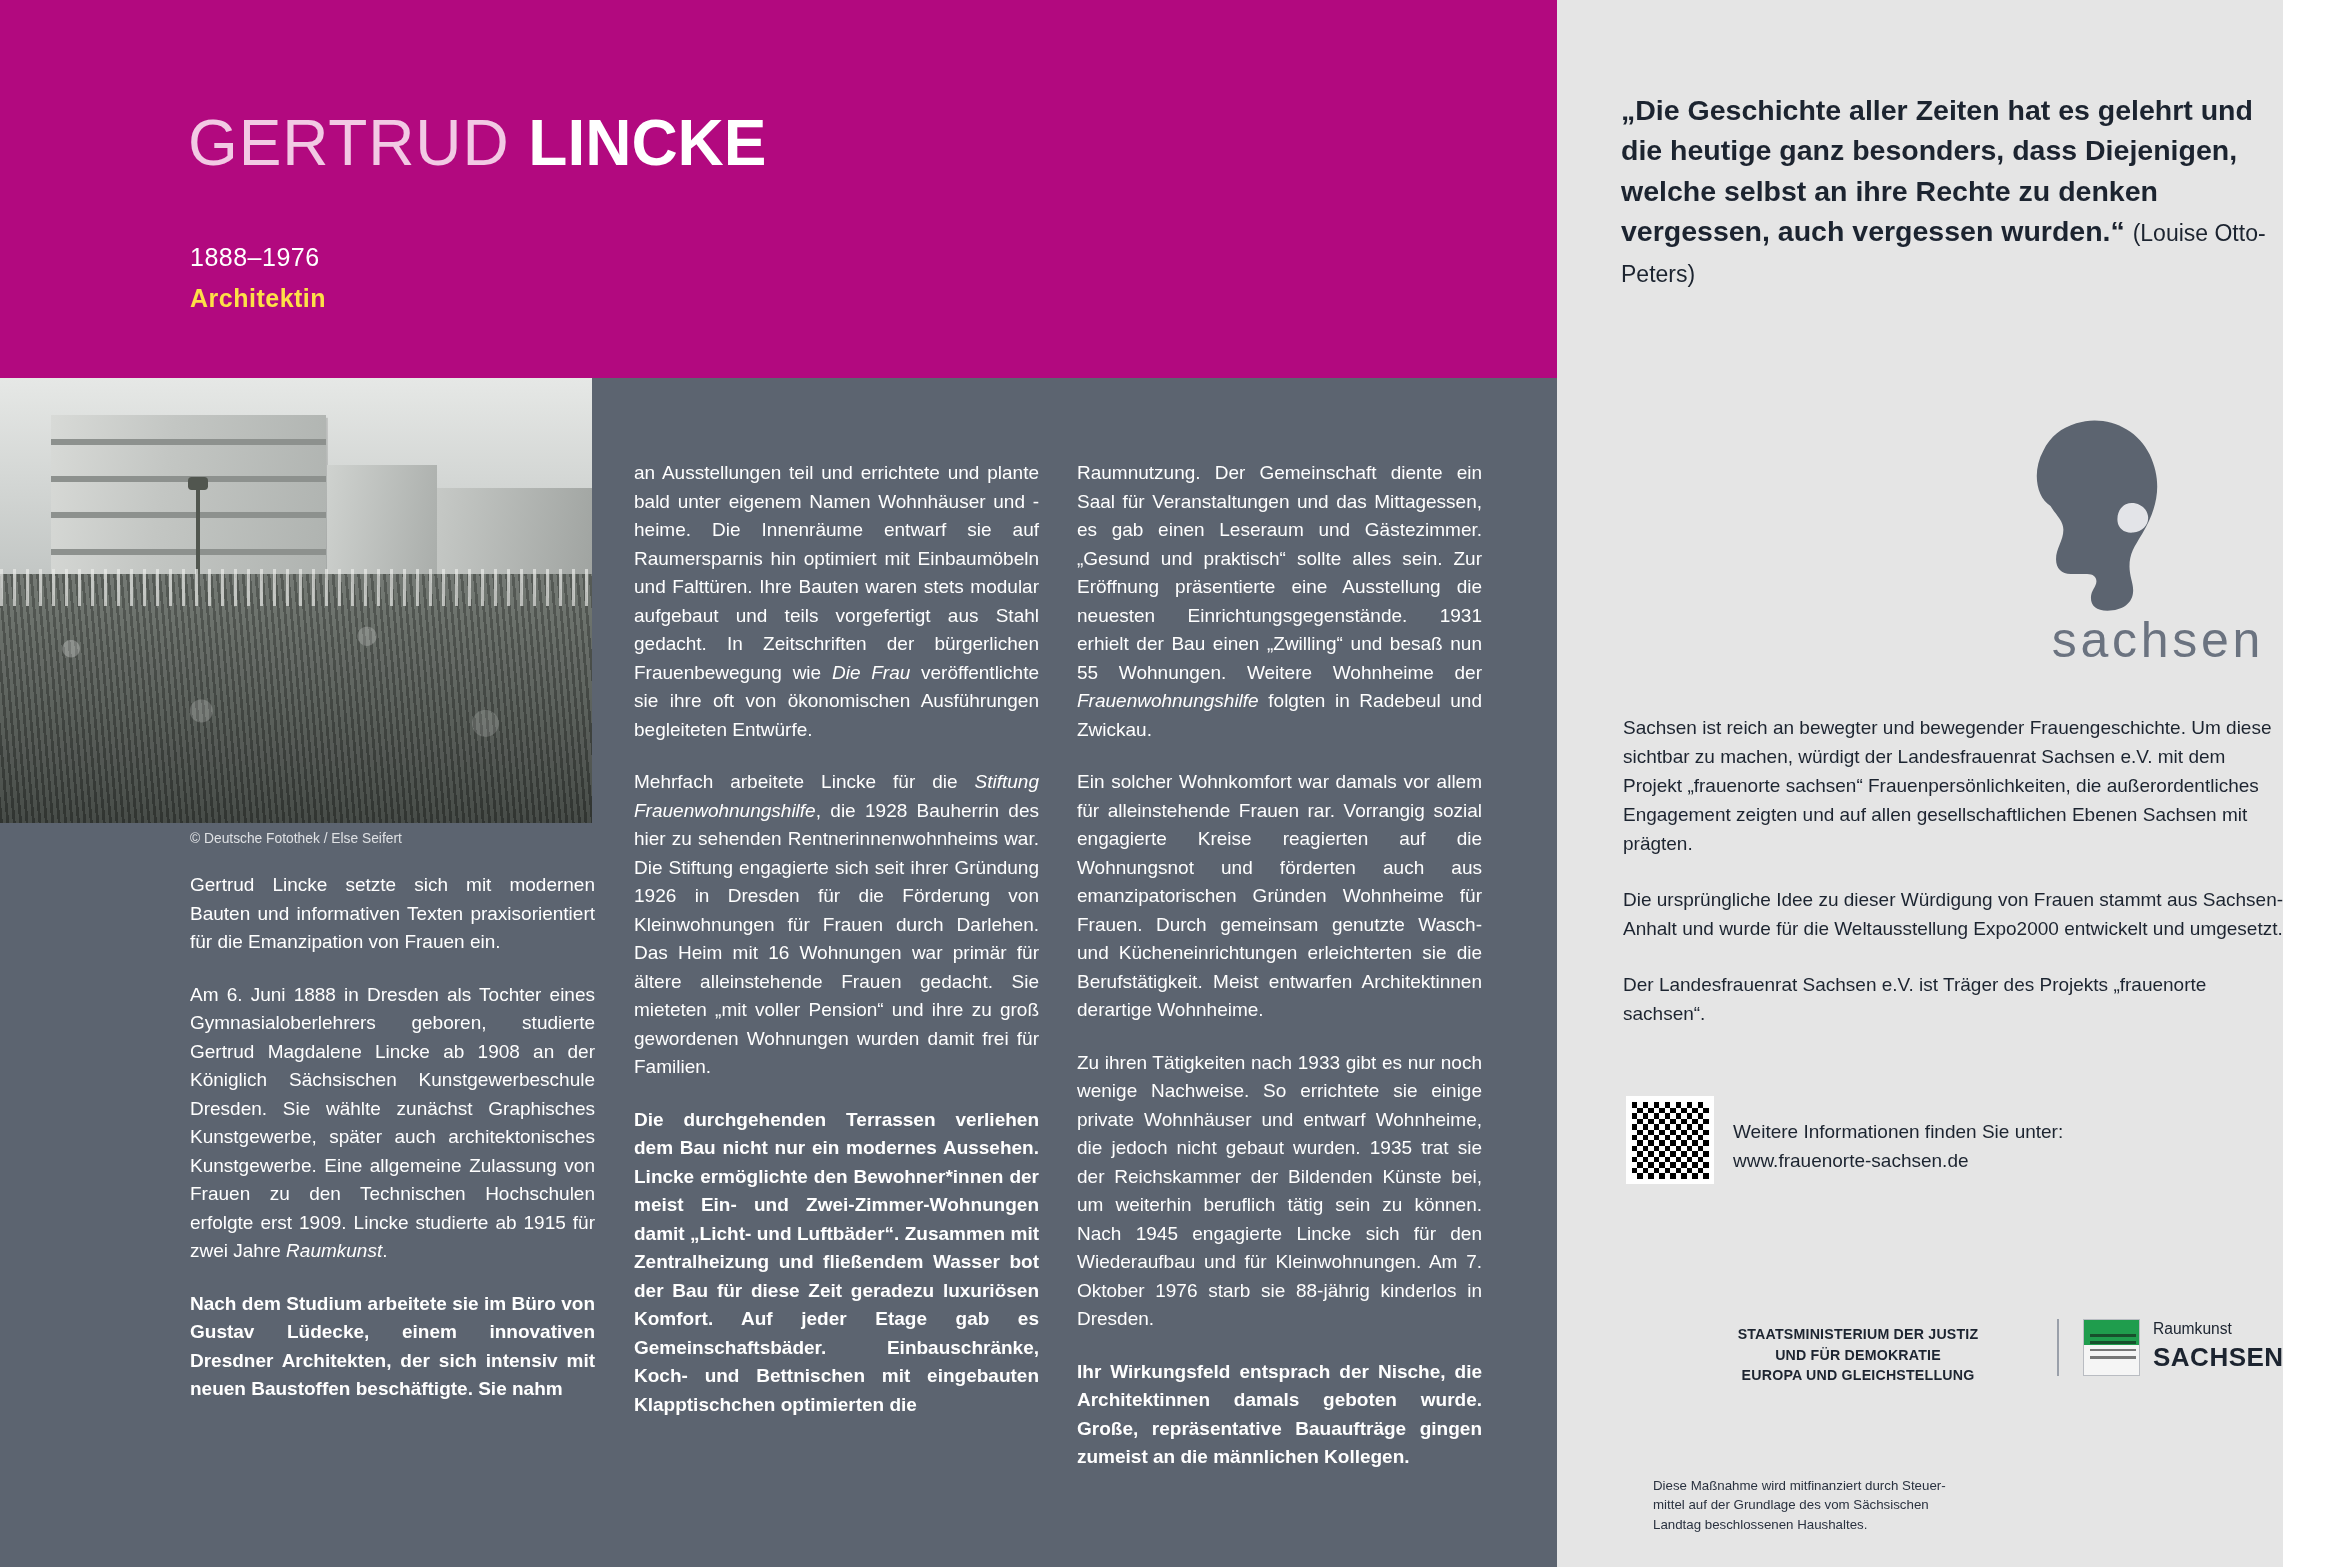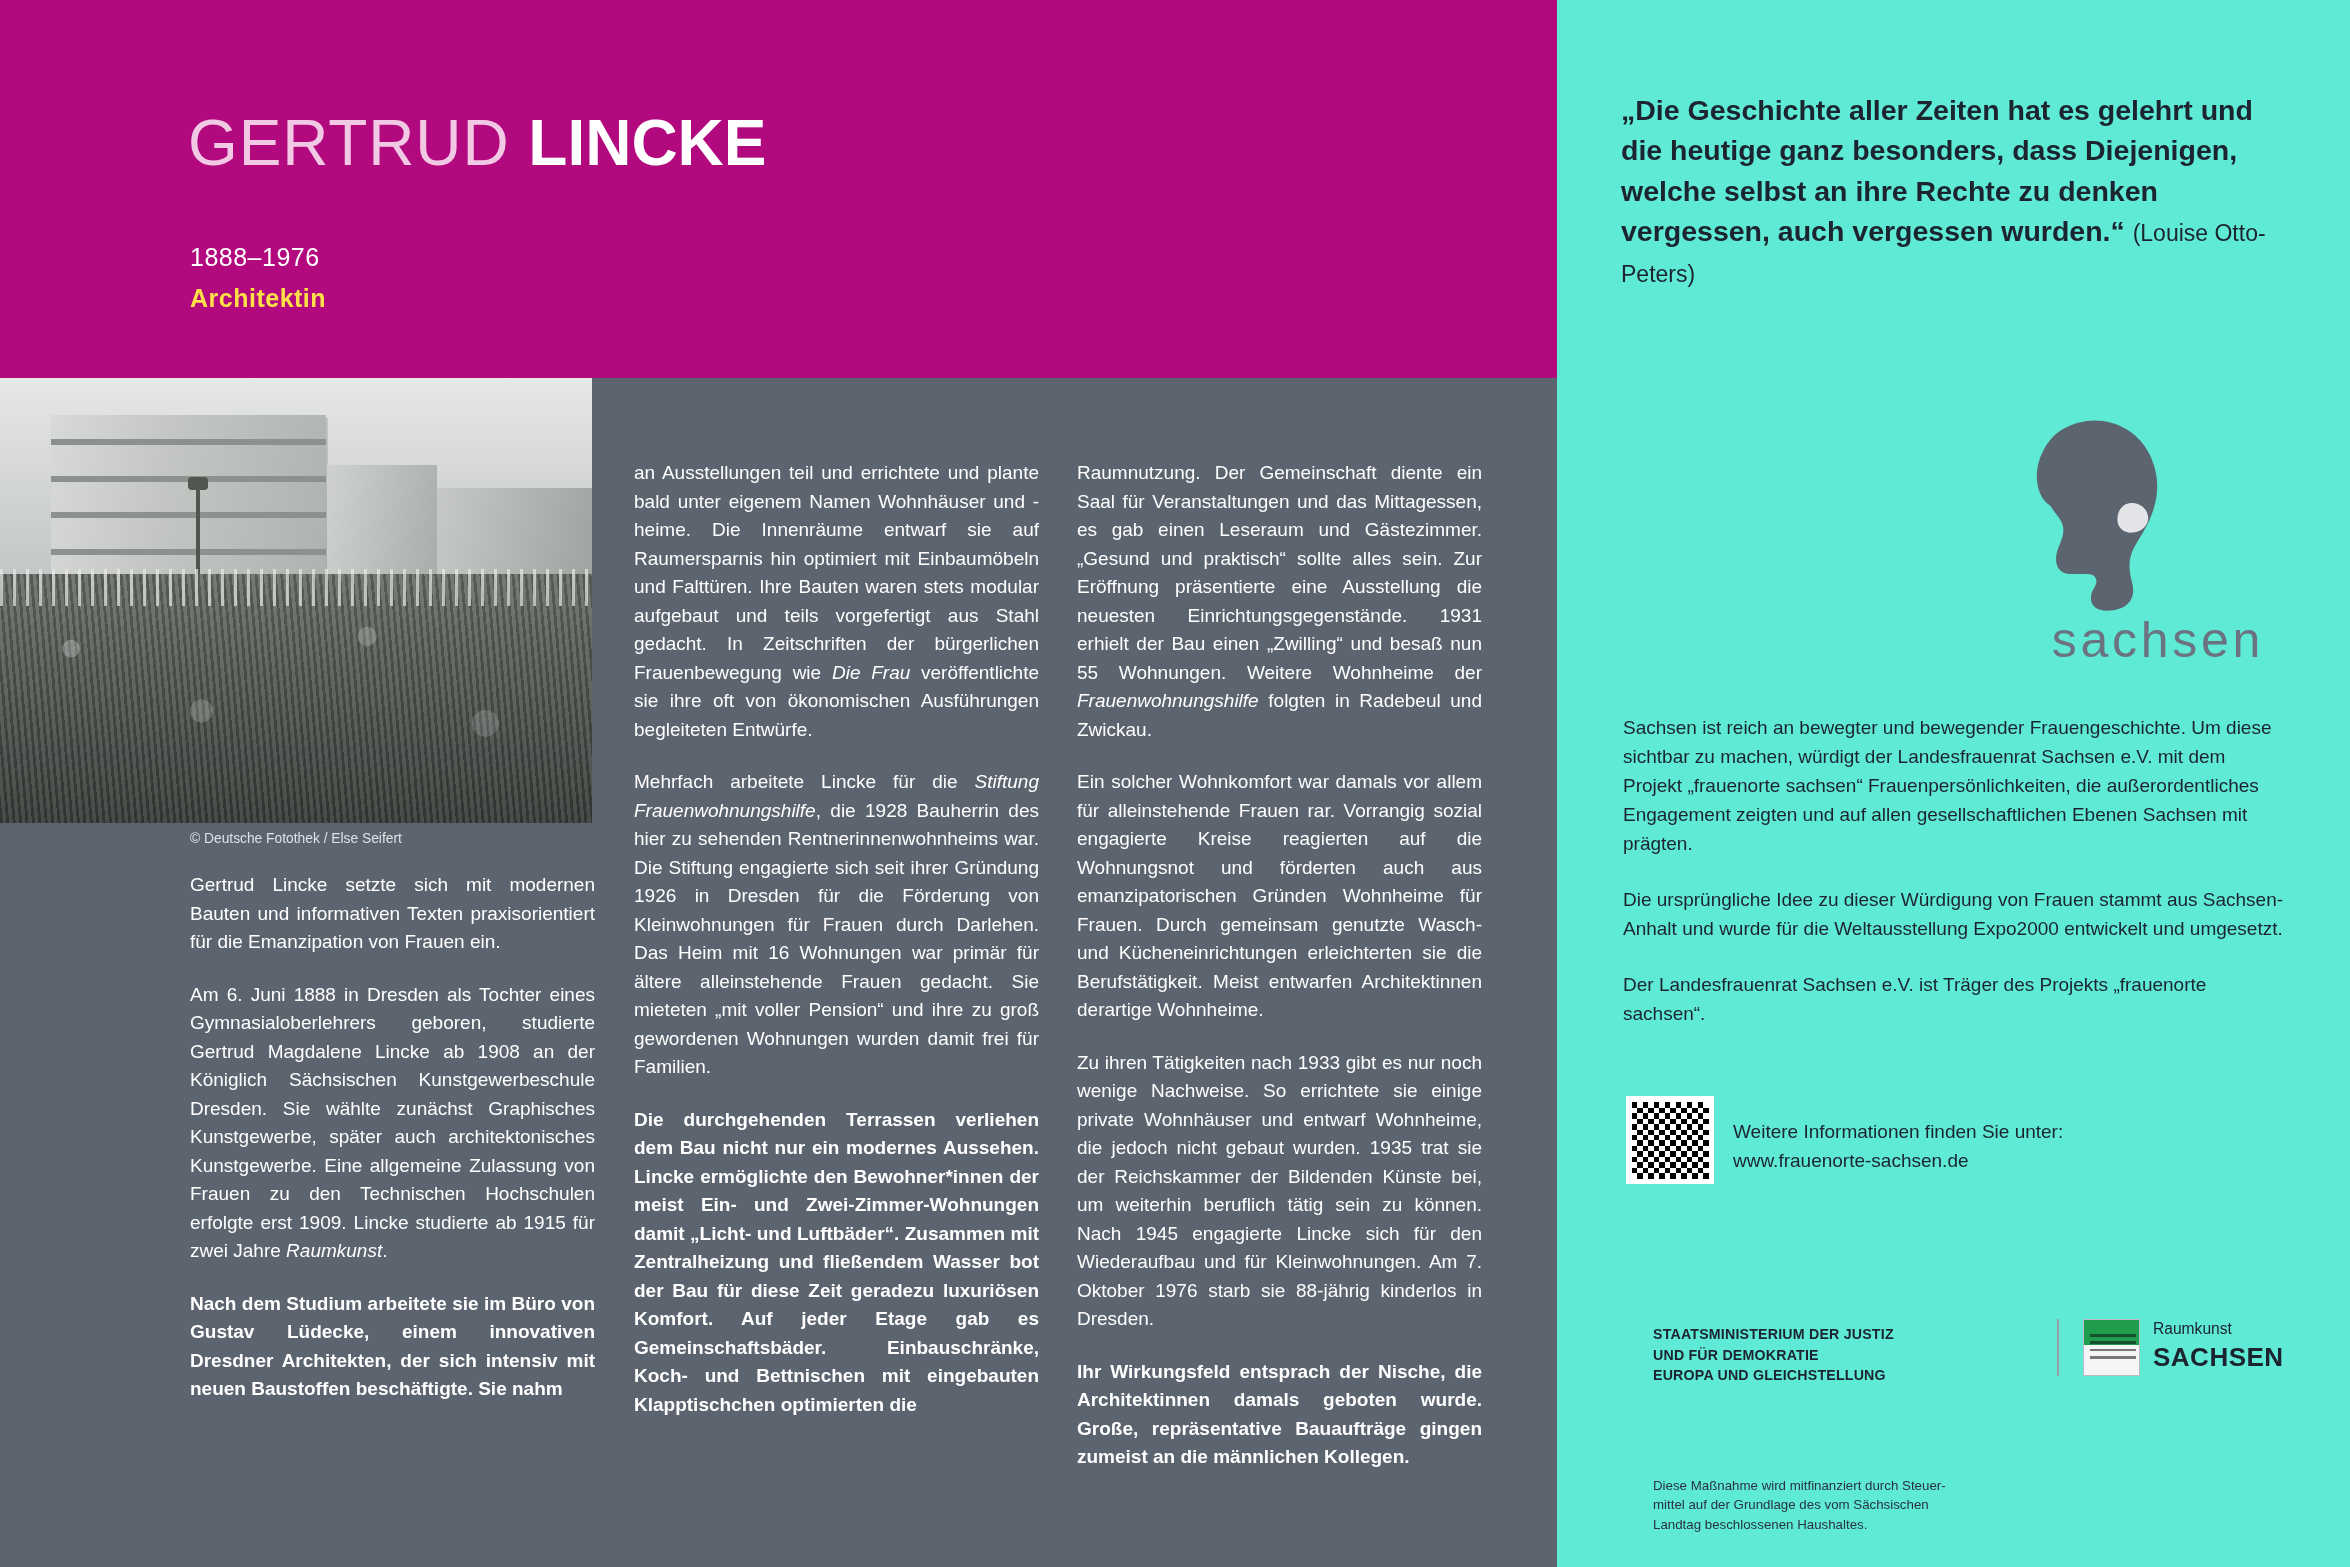--- a/index.html
+++ b/index.html
@@ -82,21 +82,21 @@
 
   .col { position:absolute; color:#ffffff; font-size:19px; line-height:1.5; text-align:justify; }
   .col p { margin:0 0 24px 0; }
   .col p:last-child { margin-bottom:0;font-weight:bold; }
   .col i { font-style:italic; }
   .col-1 { left:190px; top:871px; width:405px; }
   .col-2 { left:634px; top:459px; width:405px; }
   .col-3 { left:1077px; top:459px; width:405px; }
 
   
-  .right { position:absolute; left:1557px; top:0; width:793px; height:1568px; background:#5eead4; }
+  .right { position:absolute; left:1557px; top:0; width:726px; height:1568px; background:#e5e5e5; }
   .quote {
     position:absolute; left:64px; top:90px; width:657px;
     font-size:28.5px; line-height:1.42; font-weight:700; color:#1c2430;
   }
   .quote .src { font-weight:400; font-size:23px; }
 
   .logo-wrap { position:absolute; left:66px; top:432px; width:661px; height:257px; }
   .logo-text {
     position:absolute; left:0; top:57px;
     font-size:108px; color:#b2097f; font-weight:400; letter-spacing:-1.8px;
@@ -121,21 +121,21 @@
     background-color:#ffffff;
     background-image:
       repeating-linear-gradient(90deg,#000 0 5.5px, #fff 5.5px 11px),
       repeating-linear-gradient(0deg,#000 0 5.5px, #fff 5.5px 11px);
     background-blend-mode:difference;
   }
   .qrinfo { position:absolute; left:176px; top:1118px; width:514px; font-size:19px; line-height:1.5; color:#1c2430; }
 
   .gov { position:absolute; left:96px; top:1313px; width:643px; height:101px; }
   .gov .mintxt {
-    position:absolute; left:0; top:11px; width:386px; text-align:left;
+    position:absolute; left:12px; top:11px; width:386px; text-align:center;
     font-size:14.2px; line-height:1.45; font-weight:700; color:#1c2430; letter-spacing:0.2px;
   }
   .gov .sep { position:absolute; left:404px; top:5.5px; width:1.8px; height:57px; background:#9aa0aa; }
   .gov .crest {
     position:absolute; left:430px; top:5.5px; width:57px; height:57px;
     background:linear-gradient(180deg,#1f9d4d 0%, #1f9d4d 45%, #f5f5f5 45%, #f5f5f5 100%);
     border:0.9px solid #b9bcc2;
   }
   .gov .crest::after{
     content:""; position:absolute; left:5.5px; top:14.7px; width:46px; height:27.5px;

